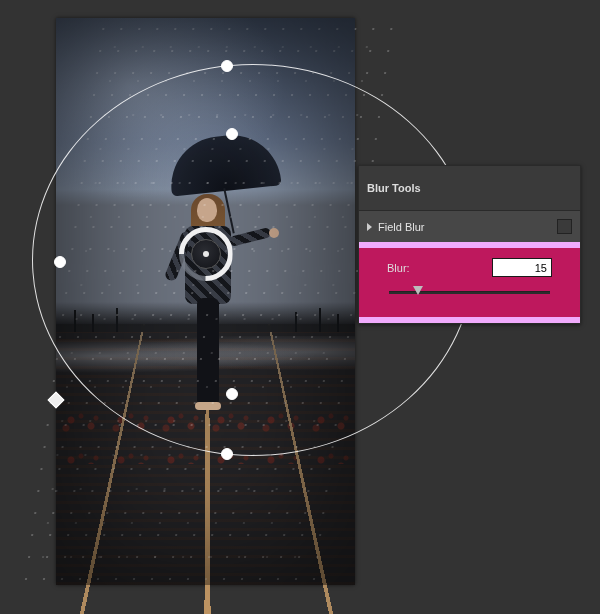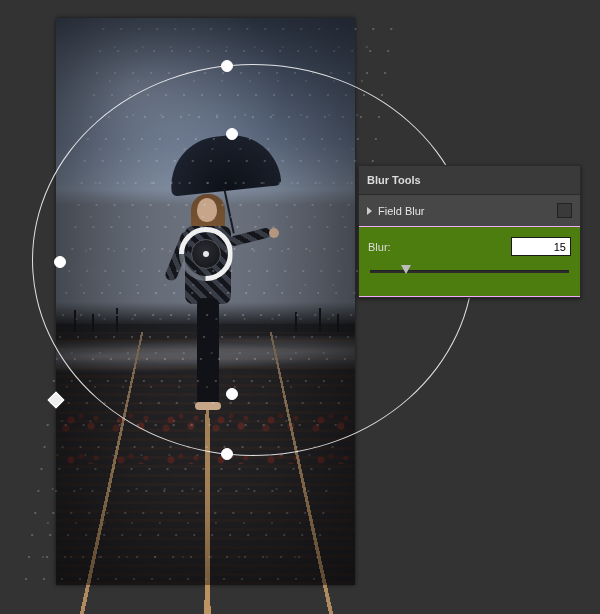--- a/index.html
+++ b/index.html
@@ -36,30 +36,30 @@
   .ellipse.outer{left:-24px;top:46px;width:440px;height:390px}
   .handle{position:absolute;width:10px;height:10px;background:#fff;border-radius:50%;border:1px solid #fff}
   .handle.sq{border-radius:0;transform:rotate(45deg);background:#eee}
   .pin{position:absolute;left:50%;top:236px;transform:translate(-50%,-50%);width:54px;height:54px}
   .pin .ring{position:absolute;inset:0;border:5px solid rgba(255,255,255,.9);border-radius:50%;clip-path:polygon(50% 0,100% 0,100% 100%,50% 100%,50% 50%,0 50%,0 0)}
   .pin .ring2{position:absolute;inset:0;border:5px solid rgba(120,125,135,.7);border-radius:50%}
   .pin .inner{position:absolute;inset:12px;background:radial-gradient(circle at 45% 40%,#2b2d33,#111217);border-radius:50%;border:1px solid #555}
   .pin .dot{position:absolute;left:50%;top:50%;width:6px;height:6px;background:#e8e8e8;border-radius:50%;transform:translate(-50%,-50%)}
   
   .panel{position:absolute;left:358px;top:165px;width:221px;background:#474747;border:1px solid #2a2a2a;box-shadow:0 1px 4px rgba(0,0,0,.5)}
-  .panel-header{background:#3a3a3a;padding:8px 8px;font-weight:600;color:#ddd;border-bottom:1px solid #2a2a2a;font-size:11px}
-  .section{border-bottom:1px solid #f0abfc}
+  .panel-header{background:#3a3a3a;padding:16px 8px;font-weight:600;color:#ddd;border-bottom:1px solid #2a2a2a;font-size:11px}
+  .section{border-bottom:6px solid #f0abfc}
   .sec-head{display:flex;align-items:center;padding:8px;gap:6px;background:#474747}
   .tri{width:0;height:0;display:inline-block}
   .tri.right{border-top:4px solid transparent;border-bottom:4px solid transparent;border-left:5px solid #ccc}
   .tri.down{border-left:4px solid transparent;border-right:4px solid transparent;border-top:5px solid #ccc}
   .sec-title{flex:1;color:#e4e4e4}
   .chk{width:13px;height:13px;background:#3a3a3a;border:1px solid #222;display:flex;align-items:center;justify-content:center;font-size:10px;color:#111}
   .chk.on{background:#bfbfbf;color:#222}
-  .sec-body{padding:10px 9px 18px;background:#4d7c0f}
+  .sec-body{padding:10px 28px 18px;background:#be185d}
   .row{display:flex;align-items:center;gap:8px;margin-bottom:8px}
   .lbl{flex:0 0 40px;color:#ddd}
   .num{width:50px;height:17px;background:#fff;color:#000;border:1px solid #1a1a1a;text-align:right;padding:0 4px;font-size:11px;margin-left:auto}
   .slider{position:relative;height:14px;margin:2px 2px 0}
   .slider-track{position:absolute;left:0;right:0;top:6px;height:2px;background:#2c2c2c;border-top:1px solid #222}
   .slider-thumb{position:absolute;top:1px;width:0;height:0;border-left:5px solid transparent;border-right:5px solid transparent;border-top:9px solid #bcbcbc;transform:translateX(-5px)}
   .vignette{position:absolute;inset:0;pointer-events:none;box-shadow:inset 0 0 120px 30px rgba(0,0,0,.55)}
 </style>
 </head>
 <body>

